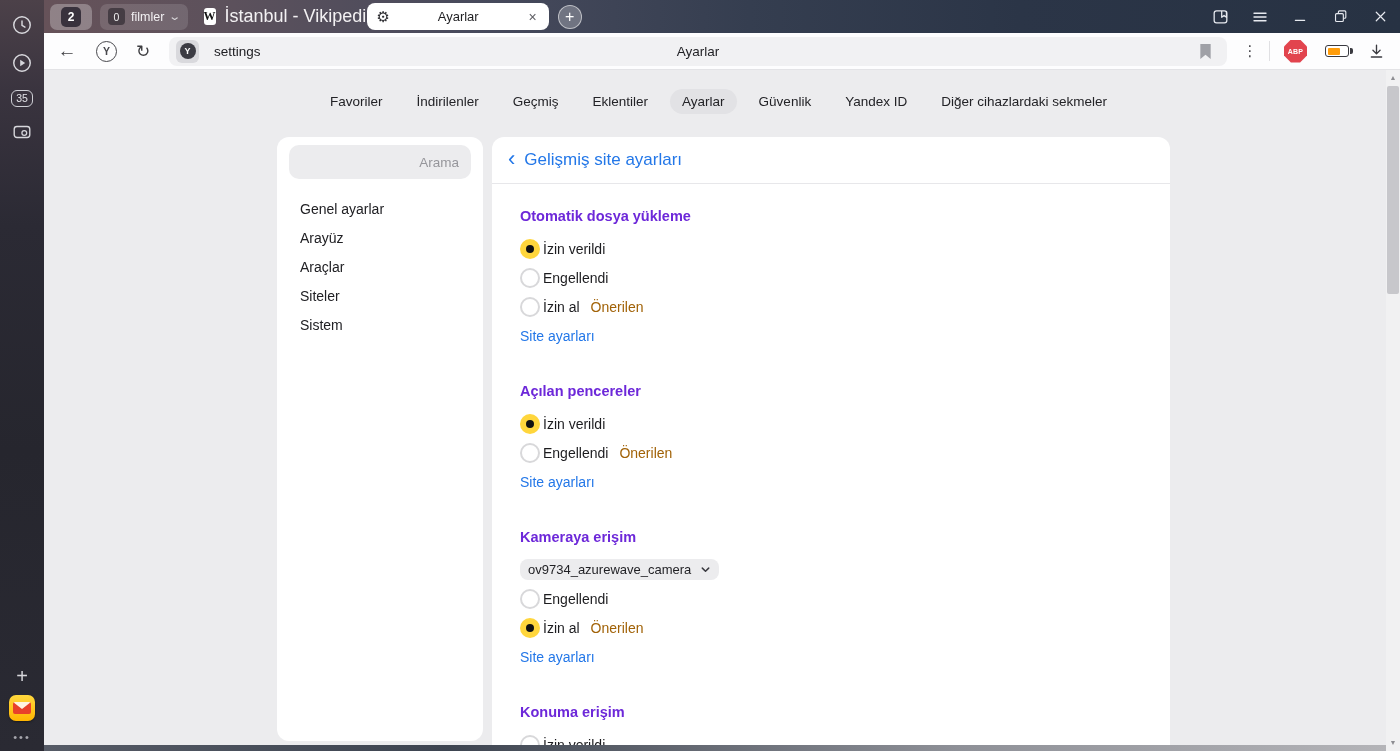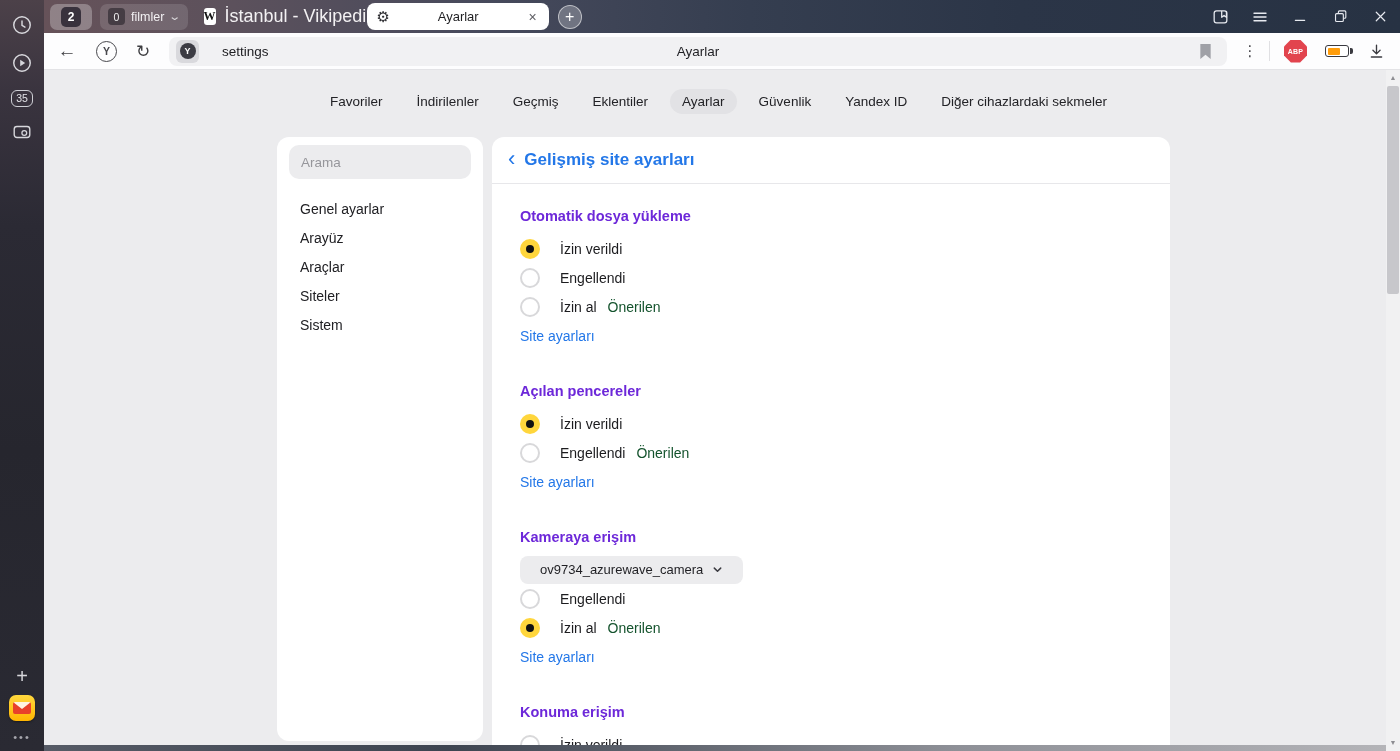--- a/index.html
+++ b/index.html
@@ -42,60 +42,60 @@
 
   
   .toolbar{position:absolute;left:44px;top:33px;width:1356px;height:37px;background:#fdfdfe;border-bottom:1px solid #e3e3e6;display:flex;align-items:center;z-index:4;}
   .tb-ic{color:#3e3e42;display:flex;align-items:center;justify-content:center;cursor:pointer;}
   .back{font-size:19px;width:30px;margin-left:8px;}
   .ycirc{width:21px;height:21px;border:1.6px solid #47474c;border-radius:50%;font-size:10.5px;font-weight:700;color:#47474c;margin-left:14px;display:flex;align-items:center;justify-content:center;}
   .reload{font-size:17px;width:28px;margin-left:12px;}
   .omni{position:relative;flex:1;height:29px;margin:0 10px 0 12px;background:#f1f1f3;border-radius:8px;display:flex;align-items:center;padding:0 6px;}
   .fav{width:23px;height:23px;border-radius:6px;background:#d9d9dd;display:flex;align-items:center;justify-content:center;margin-left:1px;}
   .fav .inner{width:16px;height:16px;border-radius:50%;background:#3c3c44;color:#fff;font-size:9px;font-weight:700;display:flex;align-items:center;justify-content:center;}
-  .url{margin-left:23px;font-size:13.5px;color:#202024;}
+  .url{margin-left:15px;font-size:13.5px;color:#202024;}
   .omni-title{position:absolute;left:50%;transform:translateX(-50%);font-size:13.5px;color:#1f1f23;}
   .bm{margin-left:auto;margin-right:8px;cursor:pointer;display:flex;}
   .dots3{font-size:15px;color:#4a4a4f;width:26px;text-align:center;cursor:pointer;}
   .vdiv{width:1px;height:20px;background:#e0e0e3;margin:0 6px;}
   .abp{width:23px;height:23px;background:#e2444e;clip-path:polygon(30% 0,70% 0,100% 30%,100% 70%,70% 100%,30% 100%,0 70%,0 30%);color:#fff;font-size:7px;font-weight:800;display:flex;align-items:center;justify-content:center;margin:0 8px;letter-spacing:.2px;cursor:pointer;}
   .batt{display:flex;align-items:center;margin:0 10px;cursor:pointer;}
   .batt .body{width:24px;height:12px;border:1.5px solid #3a3a40;border-radius:3px;padding:1.5px;background:#fff;}
   .batt .fill{height:100%;width:64%;background:#ff9d0b;border-radius:1px;}
   .batt .nub{width:3px;height:6px;background:#3a3a40;border-radius:0 2px 2px 0;margin-left:1px;}
   .dl{margin:0 14px 0 4px;}
 
   
   .page{position:absolute;left:44px;top:70px;width:1342px;height:681px;background:#ececee;overflow:hidden;}
   .nav-row{display:flex;justify-content:center;gap:10px;margin-top:19px;padding-left:7px;}
   .nav-item{font-size:13.5px;color:#232327;padding:5px 12px;border-radius:14px;cursor:pointer;white-space:nowrap;}
   .nav-item.active{background:#e2e2e5;}
   .cards{display:flex;align-items:flex-start;margin-top:23px;}
   .lcard{margin-left:233px;width:206px;height:604px;background:#fff;border-radius:12px;padding:8px 12px 0;}
-  .search{width:182px;height:34px;background:#ececee;border:none;border-radius:10px;padding:0 12px;font-size:13.5px;color:#0f172a;outline:none;}
+  .search{width:182px;height:34px;background:#ececee;border:none;border-radius:10px;padding:0 12px;font-size:13.5px;color:#0f172a;outline:none;text-align:right;}
   .search::placeholder{color:#96969b;}
   .lmenu{margin-top:15px;}
   .lmenu .mi{height:29px;display:flex;align-items:center;font-size:14px;color:#202024;padding-left:11px;cursor:pointer;}
 
   .mcard{margin-left:9px;width:678px;height:660px;background:#fff;border-radius:12px 12px 0 0;}
   .mhead{height:47px;border-bottom:1px solid #e7e7ea;display:flex;align-items:center;padding-left:16px;gap:9px;cursor:pointer;}
   .mhead .chv{color:#2377e8;font-size:22px;line-height:1;margin-top:-3px;}
-  .mhead .ttl{color:#2377e8;font-size:17px;font-weight:700;}
+  .mhead .ttl{color:#2377e8;font-size:17px;font-weight:400;}
   .mbody{padding:0 28px;}
   .section{margin-top:33px;}
   .section:first-child{margin-top:24px;}
   .sec-title{height:20px;font-size:14.5px;font-weight:700;color:#6d28d9;margin-bottom:6px;}
   .opt-row,.link-row,.dd-row{height:29px;display:flex;align-items:center;}
   .radio{width:20px;height:20px;border-radius:50%;background:#fff;border:2px solid #d8d8da;flex:none;position:relative;cursor:pointer;}
   .radio.sel{border:none;background:#ffd63c;}
   .radio.sel::after{content:"";position:absolute;left:6px;top:6px;width:8px;height:8px;border-radius:50%;background:#111;}
-  .opt-label{margin-left:20px;font-size:14px;color:#1c1c1f;}
-  .opt-badge{margin-left:11px;font-size:14px;color:#14532d;}
+  .opt-label{margin-left:3px;font-size:14px;color:#1c1c1f;}
+  .opt-badge{margin-left:11px;font-size:14px;color:#a16207;}
   .site-link{font-size:14px;color:#2377e8;text-decoration:none;cursor:pointer;}
-  .dropdown{height:28px;background:#ececee;border-radius:8px;display:flex;align-items:center;padding:0 20px;gap:9px;cursor:pointer;}
+  .dropdown{height:21px;background:#ececee;border-radius:8px;display:flex;align-items:center;padding:0 8px;gap:9px;cursor:pointer;}
   .dd-label{font-size:13px;color:#1f1f23;}
   .dd-chev{display:flex;align-items:center;}
 
   
   .sb{position:absolute;right:0;top:70px;width:14px;height:681px;background:#f1f1f2;z-index:6;}
   .sb .arr{position:absolute;left:0;width:14px;height:12px;color:#8d8d92;font-size:7px;text-align:center;line-height:12px;}
   .sb .thumb{position:absolute;left:1px;top:16px;width:12px;height:208px;background:#c7c7cb;border-radius:2px;cursor:pointer;}
   .bottom-strip{position:absolute;left:44px;top:745px;width:1342px;height:6px;z-index:7;
     background:linear-gradient(90deg,#565b66 0%,#3d4450 30%,#8e9097 68%,#b4b4b8 100%);}
 </style>

